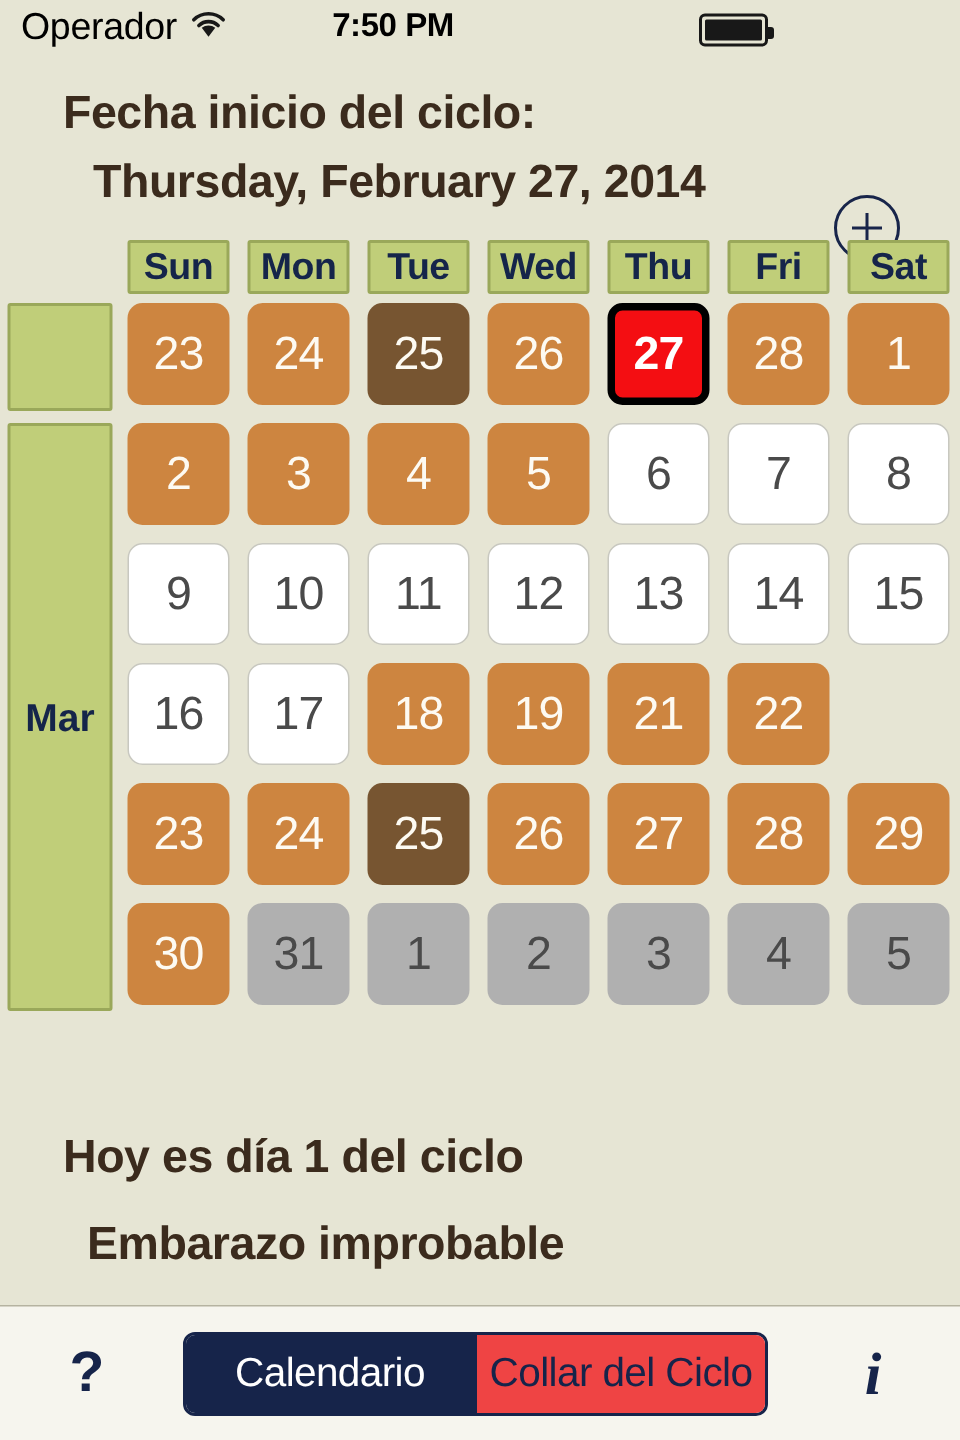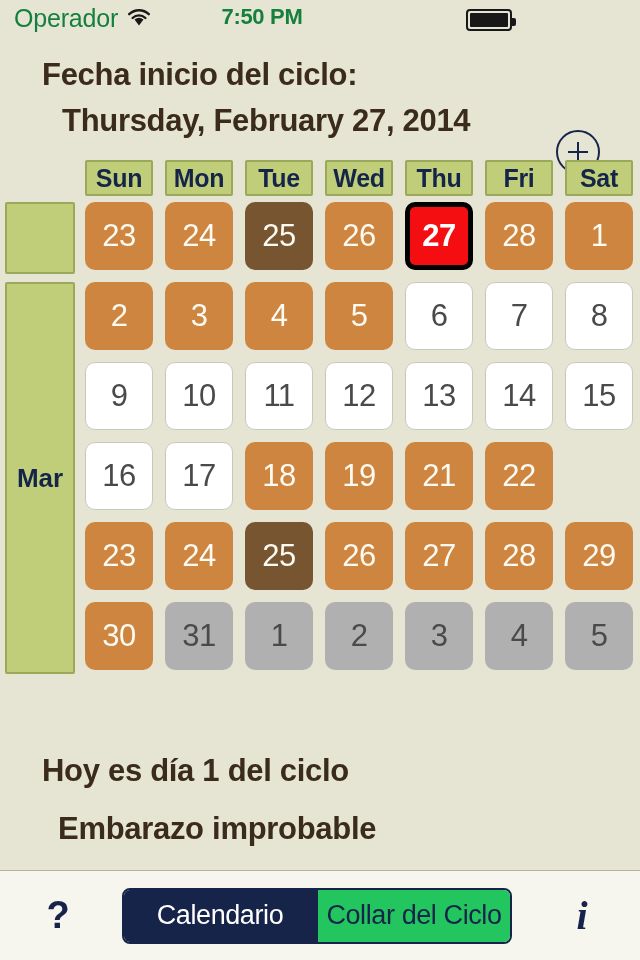--- a/index.html
+++ b/index.html
@@ -15,21 +15,21 @@
     font-family: "Liberation Sans", sans-serif;
     -webkit-font-smoothing: antialiased;
     position: relative;
   }
 
   
   .statusbar {
     height: 40px;
     width: 524px;
     position: relative;
-    color: #15803d;
+    color: #000000;
   }
   .sb-left {
     position: absolute;
     left: 14px; top: 4px;
     display: flex;
     align-items: center;
     gap: 8px;
     font-size: 25px;
     letter-spacing: -0.2px;
   }
@@ -266,21 +266,21 @@
   }
   .seg {
     flex: 1;
     display: flex;
     align-items: center;
     justify-content: center;
     font-size: 27px;
     letter-spacing: -0.4px;
     cursor: pointer;
     color: #16244a;
-    background: #22c55e;
+    background: #ef4444;
   }
   .seg.active {
     background: #16244a;
     color: #ffffff;
   }
   .seg + .seg { border-left: 2px solid #16244a; }
 </style>
 </head>
 <body>
 

